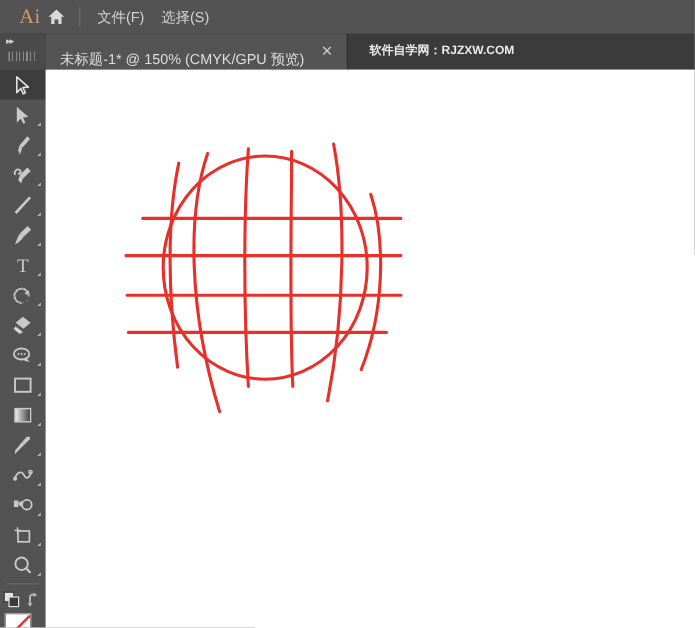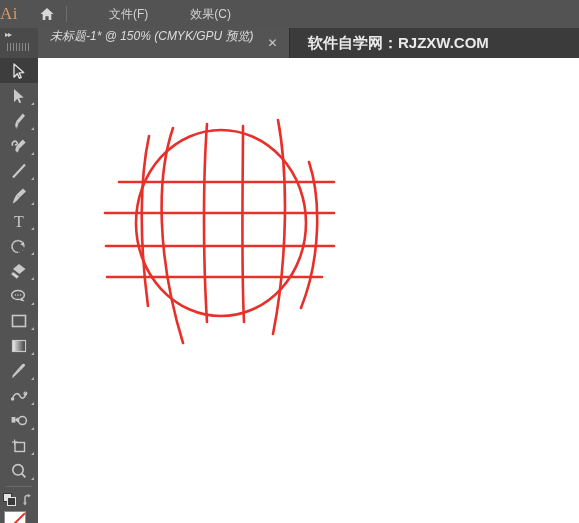--- a/index.html
+++ b/index.html
@@ -26,21 +26,21 @@
     position: absolute;
     left: 0; top: 0;
     width: 579px; height: 28px;
     background: #535353;
     display: flex;
     align-items: center;
     box-sizing: border-box;
   }
   .ai-logo {
     width: 34px;
-    text-align: left;
+    text-align: right;
     font-family: "Liberation Serif", "DejaVu Serif", serif;
     font-size: 17px;
     font-weight: 400;
     color: #d79a63;
     letter-spacing: 0.5px;
     line-height: 28px;
   }
   .home-icon {
     width: 26px;
     display: flex;
@@ -58,21 +58,20 @@
     align-items: center;
     height: 28px;
   }
   .menu-item {
     font-size: 12px;
     color: #d2d2d2;
     padding: 0 7px;
     line-height: 28px;
     white-space: nowrap;
     cursor: default;
-    margin-left: 28px;
   }
 
   
   .tabbar {
     position: absolute;
     left: 0; top: 28px;
     width: 579px; height: 30px;
     background: #3b3b3b;
   }
   .tab-gripzone {
@@ -97,43 +96,42 @@
     background-image: repeating-linear-gradient(to right,
         #8a8a8a 0px, #8a8a8a 1px, transparent 1px, transparent 3px);
   }
   .doc-tab {
     position: absolute;
     left: 38px; top: 0;
     height: 30px;
     background: #545454;
     border-right: 1px solid #2d2d2d;
     display: flex;
-    align-items: flex-start;
+    align-items: flex-end;
     padding: 0 0 0 12px;
     box-sizing: border-box;
-    font-style: italic;
   }
   .doc-tab-title {
     font-size: 12px;
     color: #dcdcdc;
     white-space: nowrap;
   }
   .doc-tab-close {
     font-size: 12px;
     color: #c9c9c9;
     padding: 0 11px 0 14px;
     line-height: 30px;
     cursor: pointer;
   }
   .watermark {
     position: absolute;
     left: 308px; top: 0;
     height: 30px;
     line-height: 30px;
-    font-size: 15px;
+    font-size: 10px;
     font-weight: bold;
     color: #eaeaea;
     white-space: nowrap;
   }
 
   
   .toolbar {
     position: absolute;
     left: 0; top: 58px;
     width: 38px; height: 465px;
@@ -222,21 +220,21 @@
   <div class="menubar">
     <div class="ai-logo">Ai</div>
     <div class="home-icon">
       <svg width="16" height="16" viewBox="0 0 16 16" aria-hidden="true">
         <path d="M8 2 L14.5 8 H12.3 V14 H9.6 V10.3 H6.4 V14 H3.7 V8 H1.5 Z" fill="#d8d8d8"></path>
       </svg>
     </div>
     <div class="menu-sep"></div>
     <div class="menu-items">
       <div class="menu-item">文件(F)</div>
-      <div class="menu-item">效果(C)</div>
+      <div class="menu-item">选择(S)</div>
     </div>
   </div>
 
   <div class="tabbar">
     <div class="tab-gripzone">
       <div class="chev-icon">▸▸</div>
       <div class="grip-dots"></div>
     </div>
     <div class="doc-tab">
       <span class="doc-tab-title">未标题-1* @ 150% (CMYK/GPU 预览)</span>

